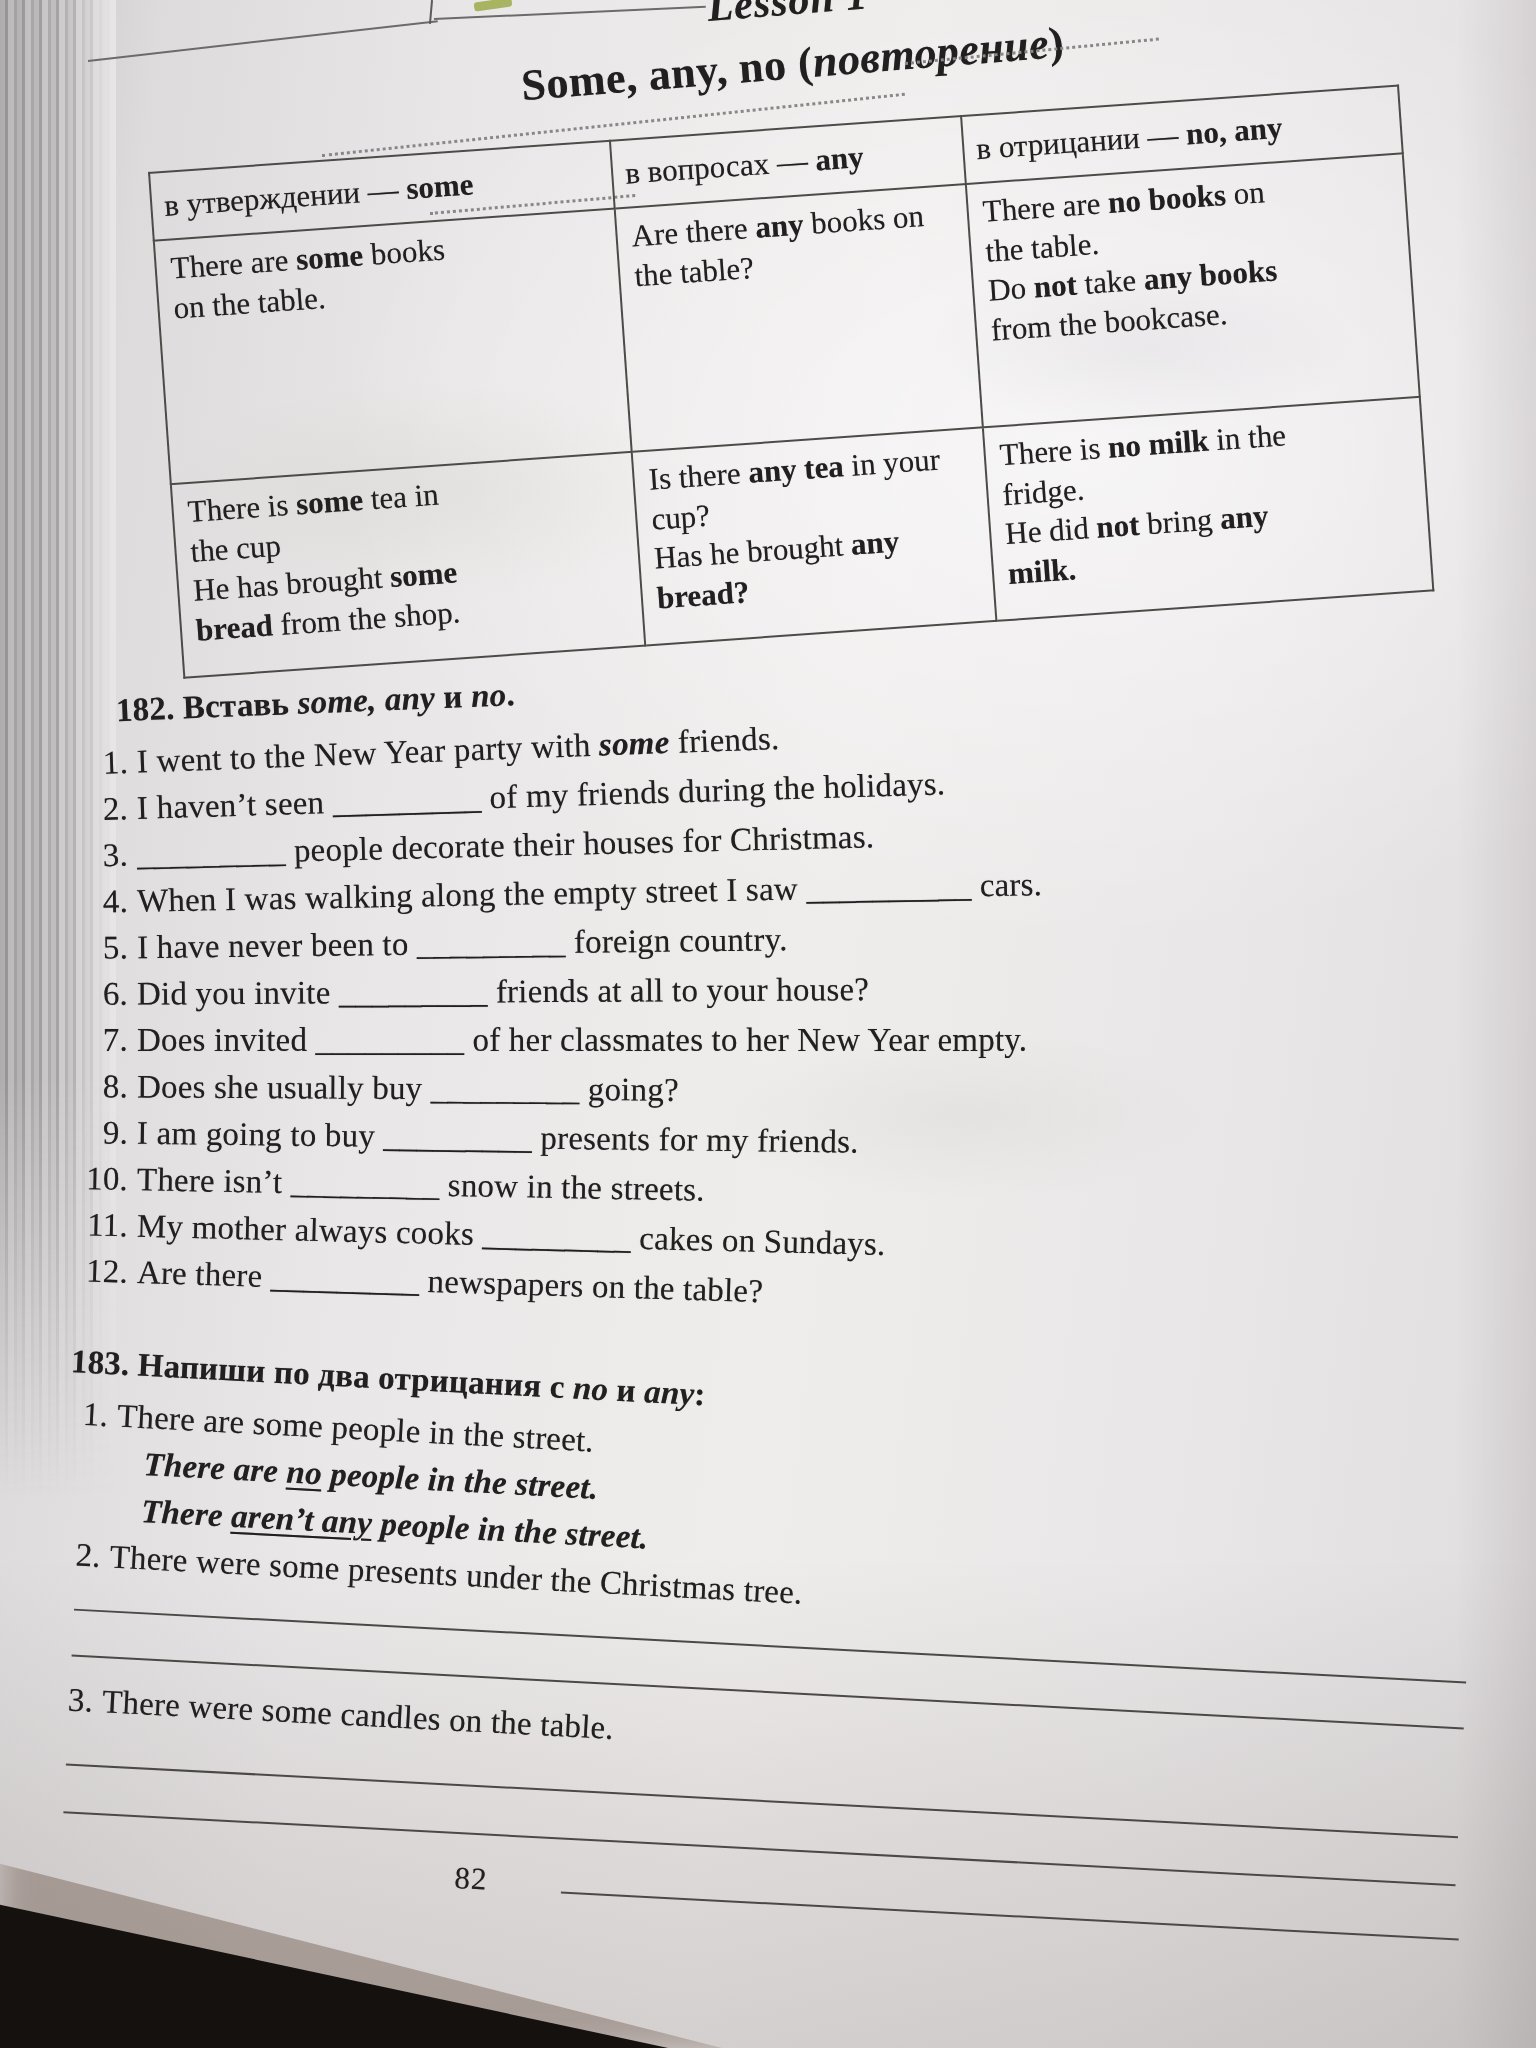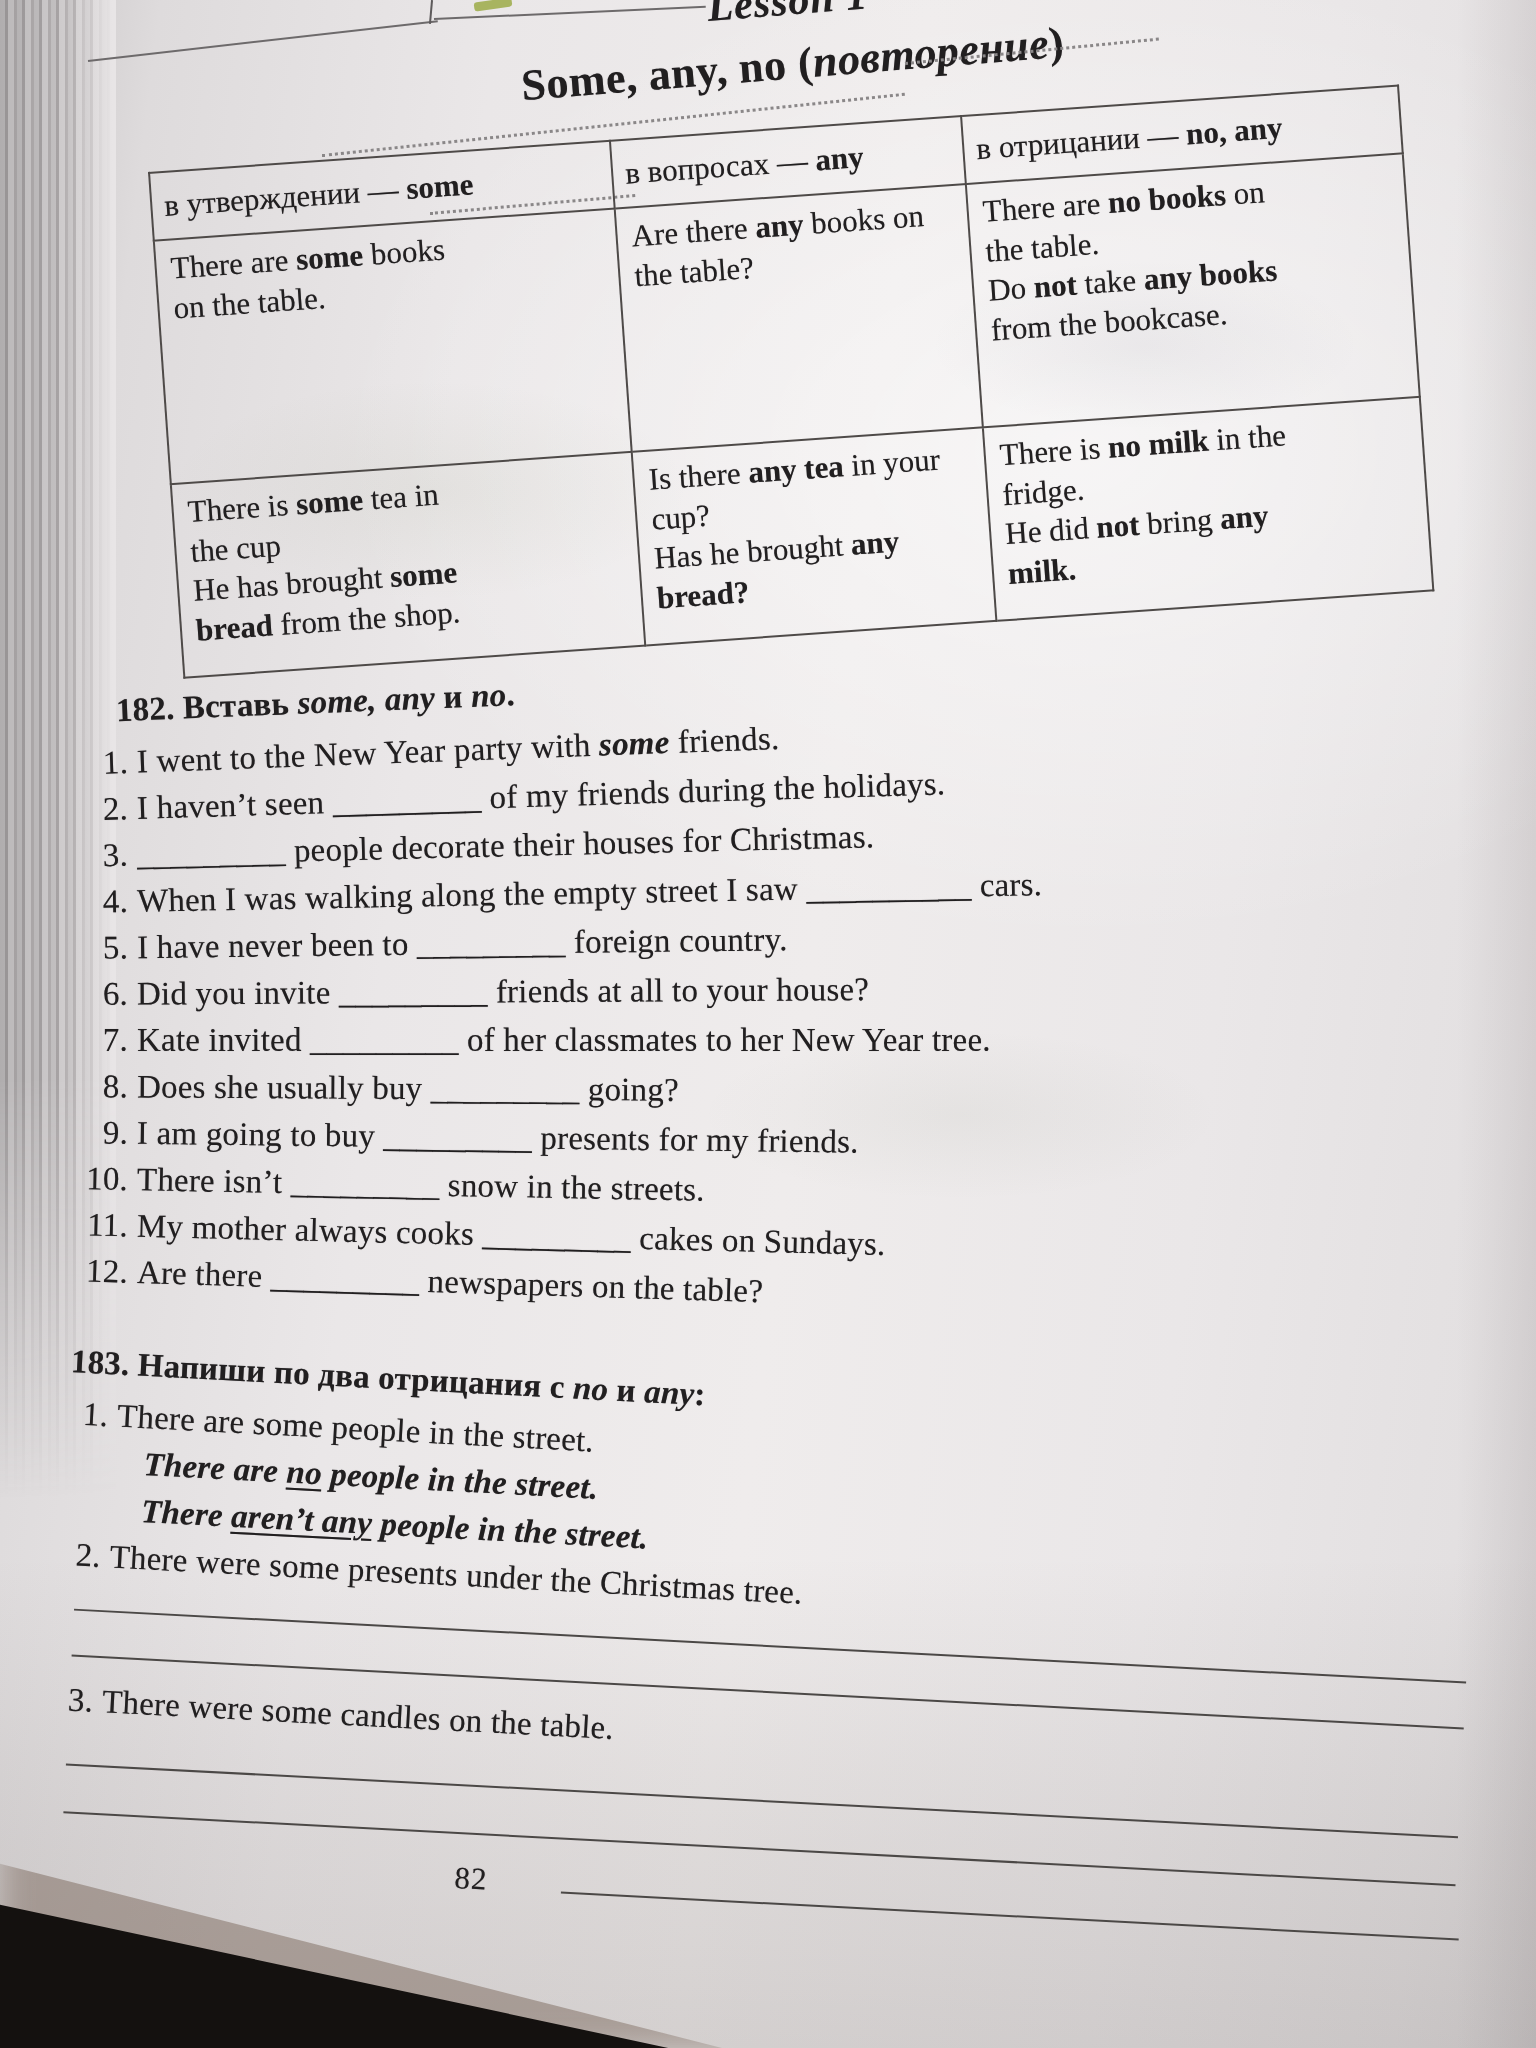--- a/index.html
+++ b/index.html
@@ -170,21 +170,21 @@
     <div class="ex-line" style="transform:rotate(-0.7deg)">
         <span class="num">5.</span>
         <span class="itxt"><span>I have never been to </span><span class="sg-blank">_________</span><span> foreign country.</span></span>
       </div>
     <div class="ex-line" style="transform:rotate(-0.35deg)">
         <span class="num">6.</span>
         <span class="itxt"><span>Did you invite </span><span class="sg-blank">_________</span><span> friends at all to your house?</span></span>
       </div>
     <div class="ex-line" style="transform:rotate(0deg)">
         <span class="num">7.</span>
-        <span class="itxt"><span>Kate invited </span><span class="sg-blank">_________</span><span> of her classmates to her New Year tree.</span></span>
+        <span class="itxt"><span>Does invited </span><span class="sg-blank">_________</span><span> of her classmates to her New Year empty.</span></span>
       </div>
     <div class="ex-line" style="transform:rotate(0.35deg)">
         <span class="num">8.</span>
         <span class="itxt"><span>Does she usually buy </span><span class="sg-blank">_________</span><span> going?</span></span>
       </div>
     <div class="ex-line" style="transform:rotate(0.7deg)">
         <span class="num">9.</span>
         <span class="itxt"><span>I am going to buy </span><span class="sg-blank">_________</span><span> presents for my friends.</span></span>
       </div>
     <div class="ex-line" style="transform:rotate(1.05deg)">

